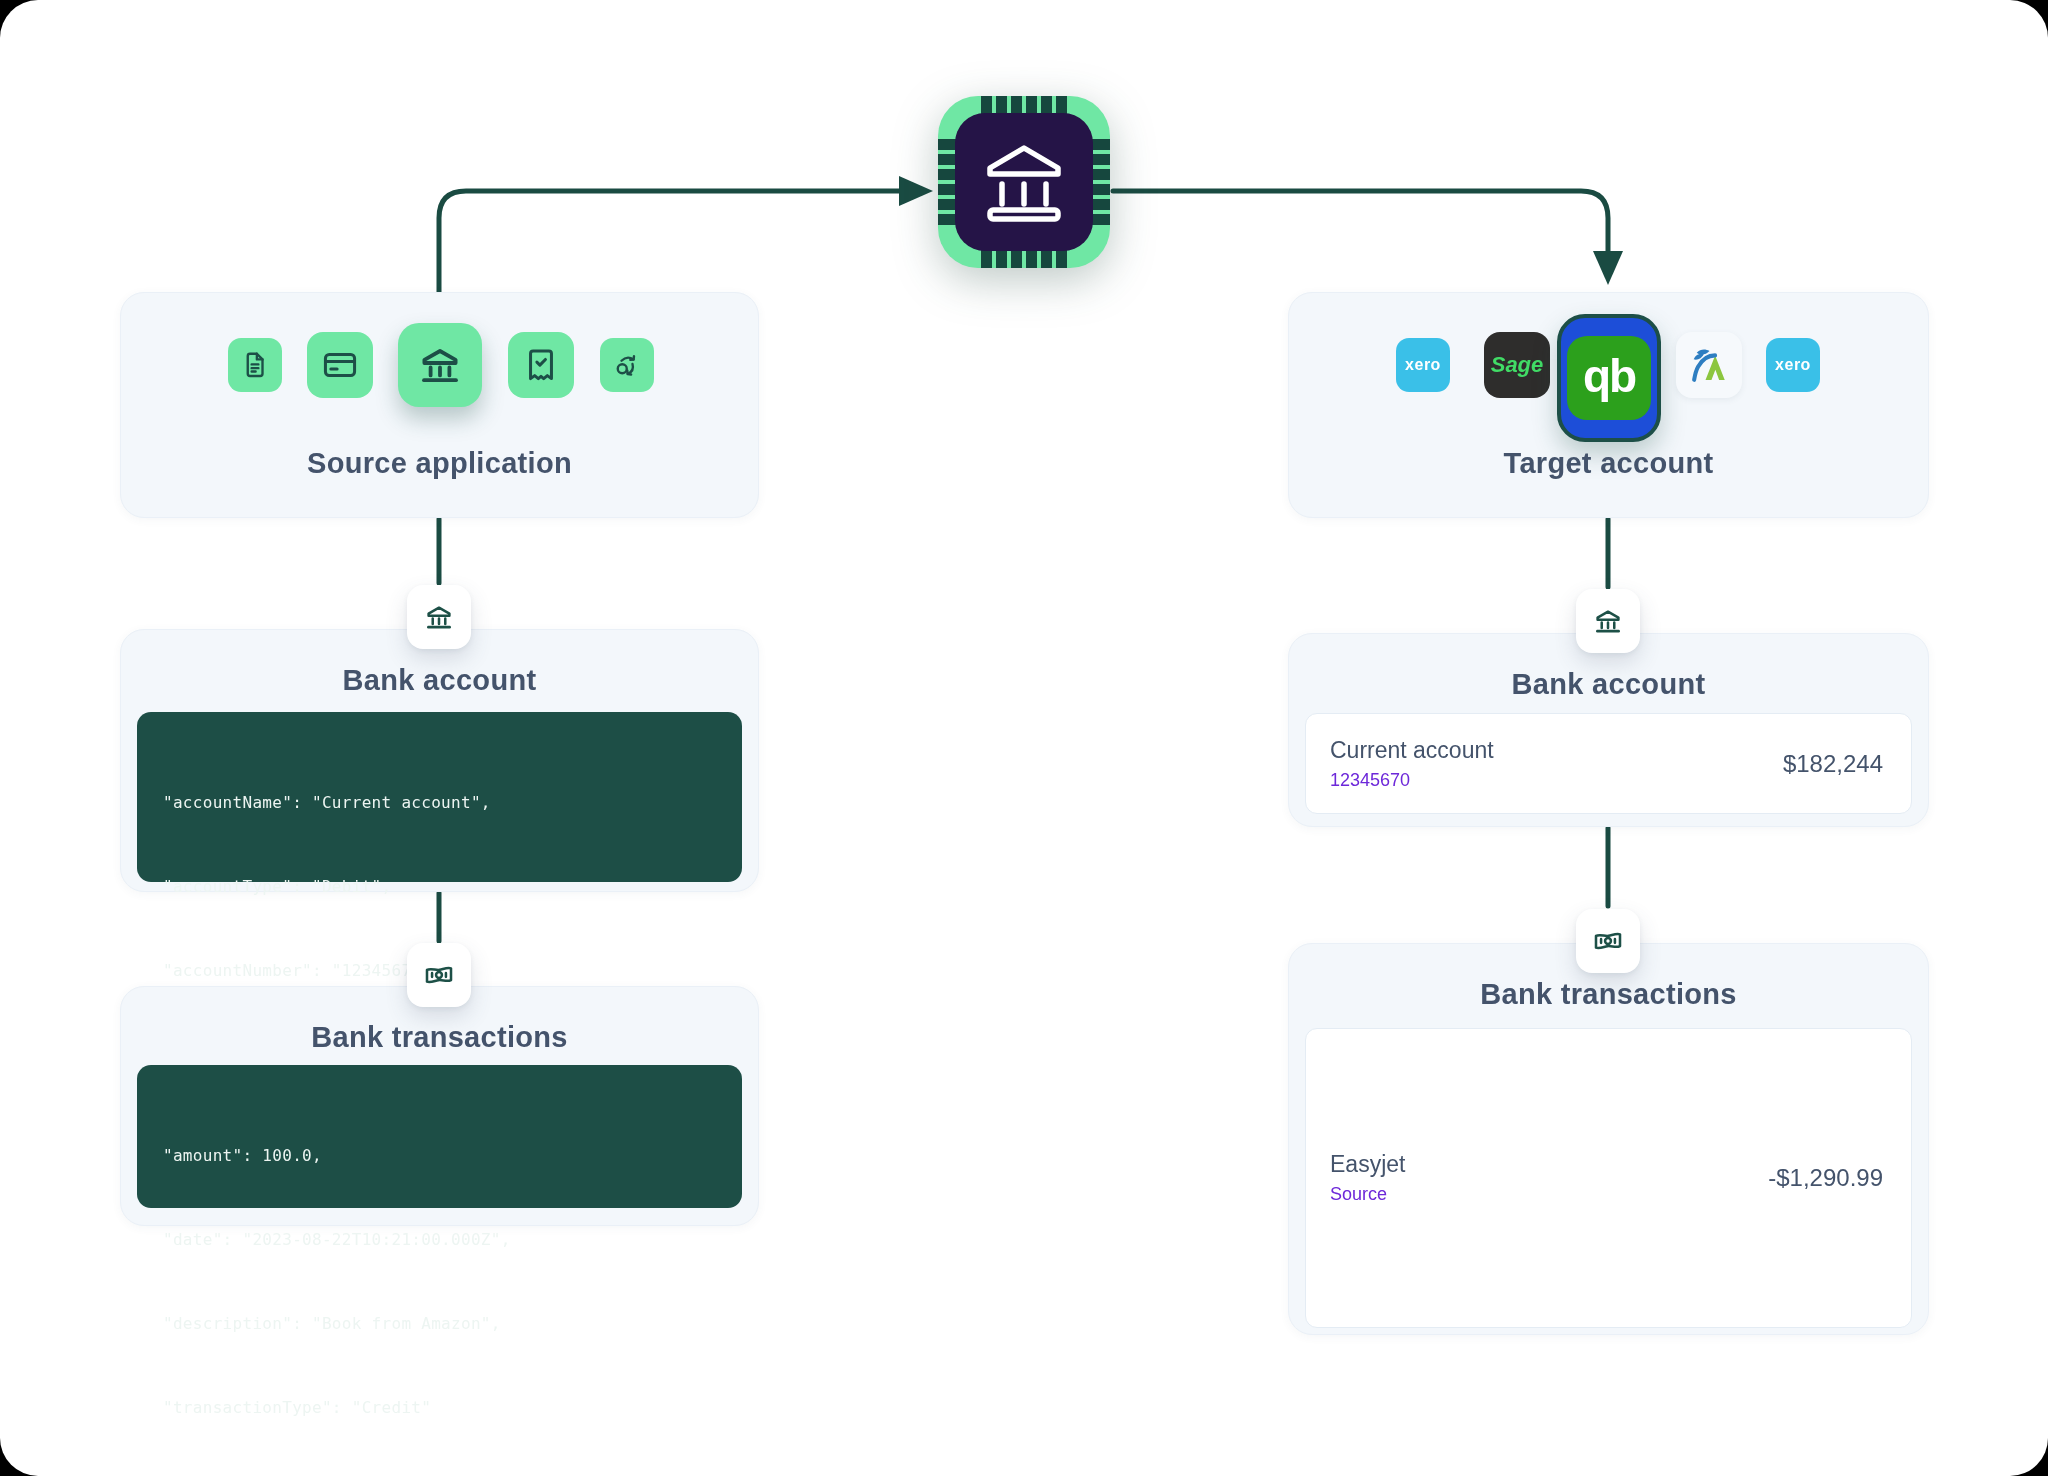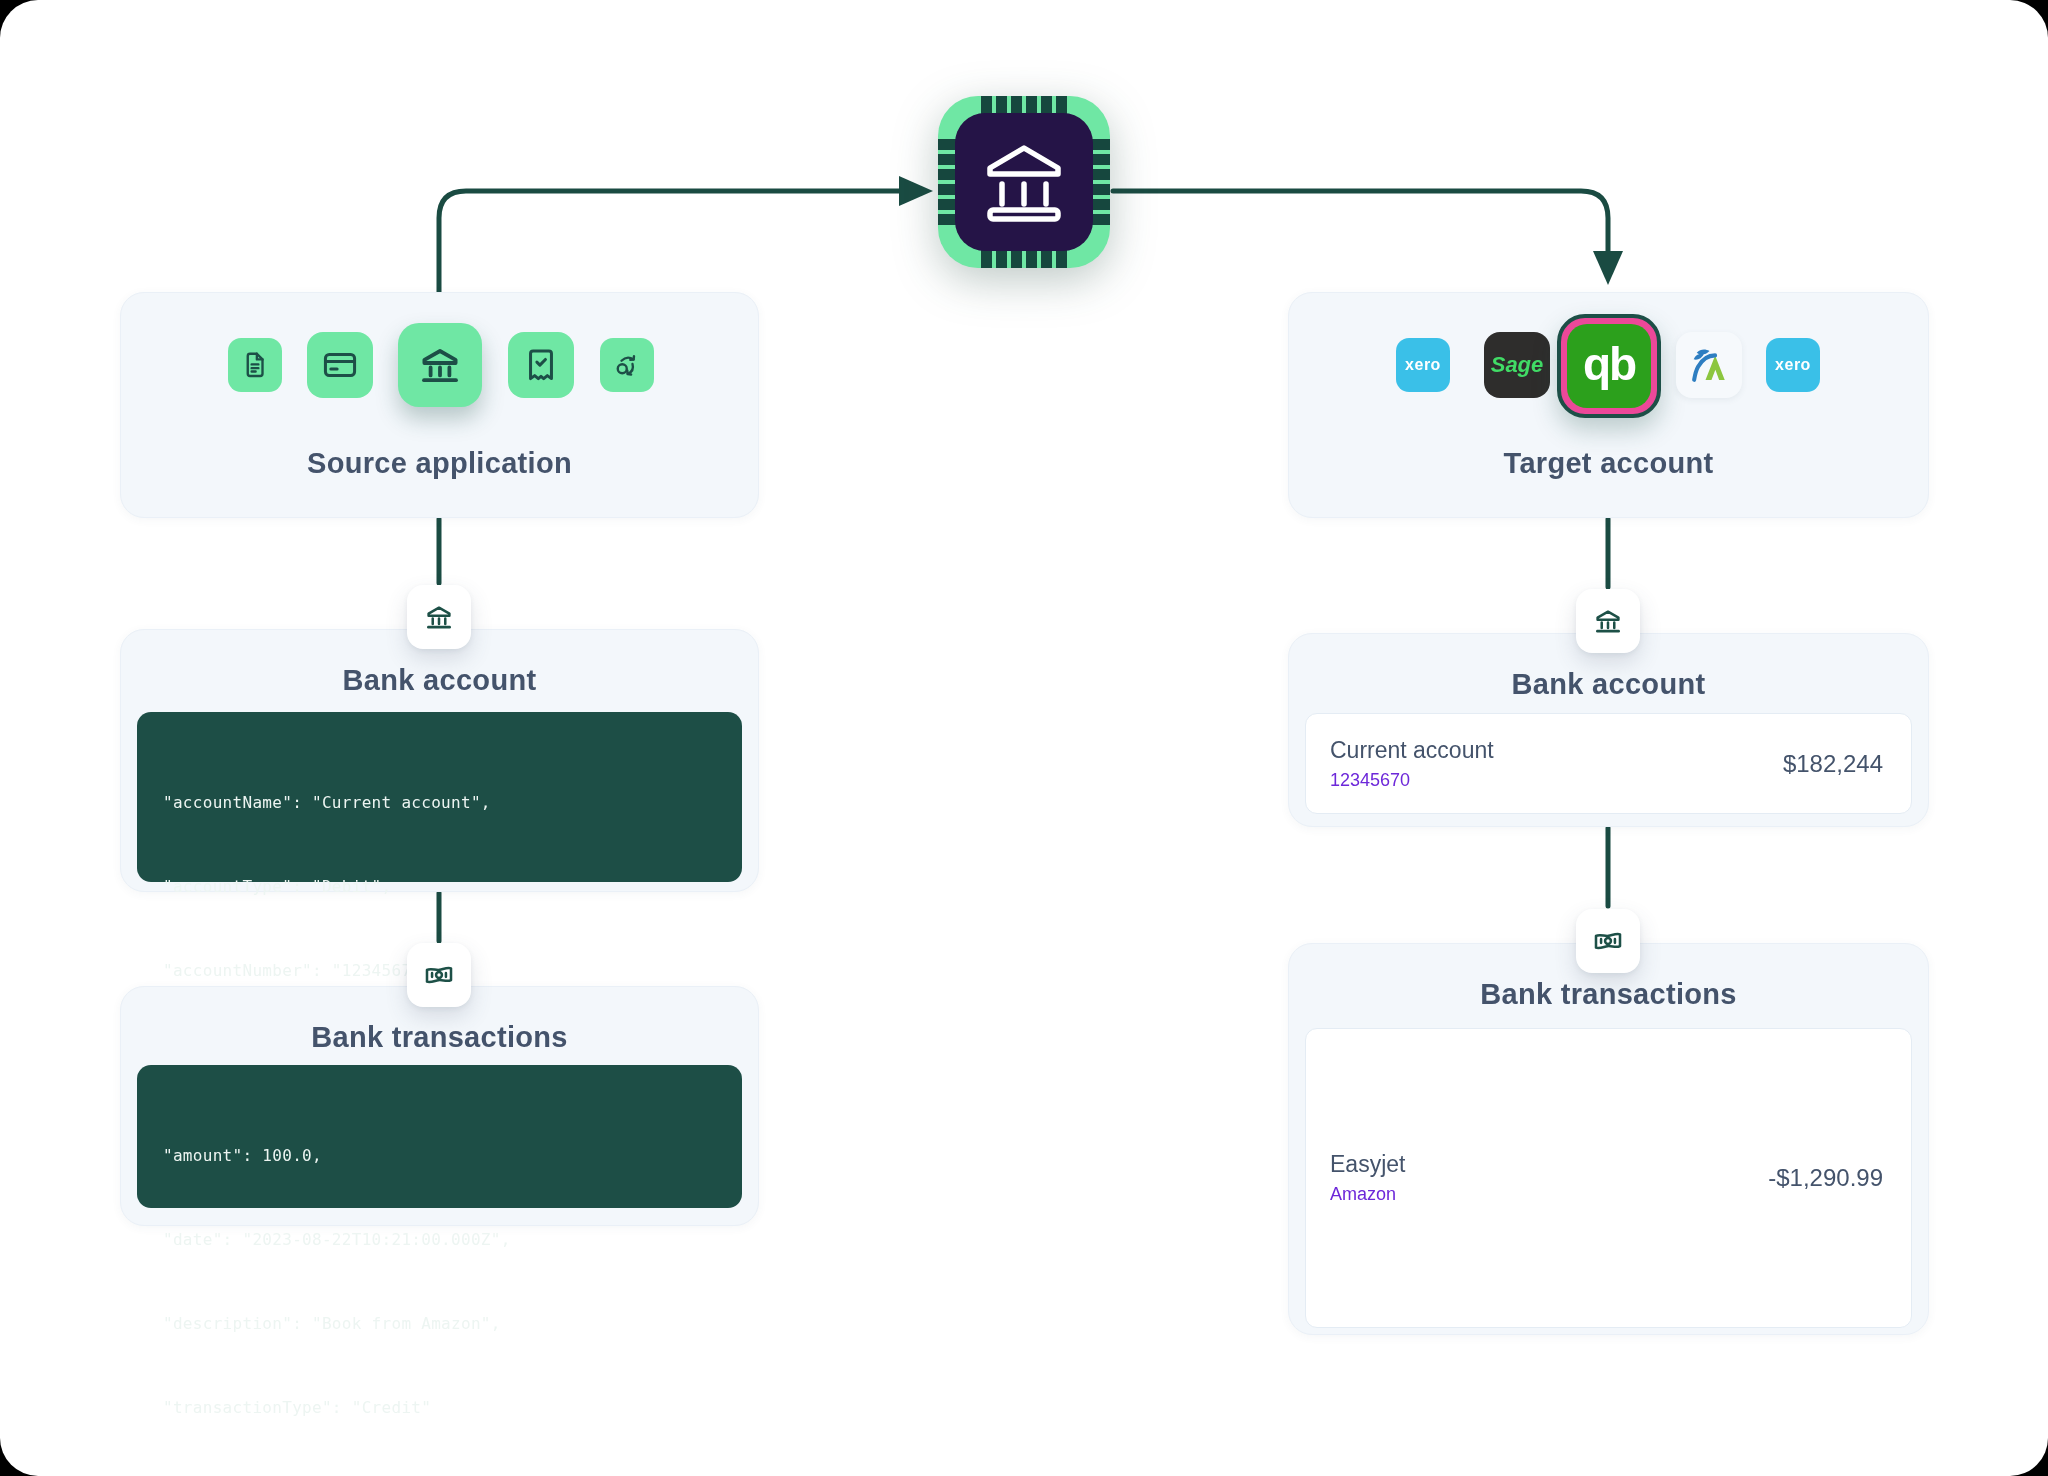--- a/index.html
+++ b/index.html
@@ -44,22 +44,22 @@
   .tile.large{width:84px;height:84px;border-radius:21px;box-shadow:0 12px 22px rgba(29,79,71,.28);}
   
   .app-tile{
     position:absolute;display:flex;align-items:center;justify-content:center;
     font-weight:700;border-radius:13px;
   }
   .xero{background:#3AC0E8;color:#fff;font-size:16px;letter-spacing:.5px;}
   .sage{background:#2E2D2C;color:#41DC66;font-size:22px;border-radius:16px;font-style:italic;}
   .fa{background:#F6F9FC;border-radius:16px;box-shadow:0 2px 6px rgba(68,83,107,.08);}
   .qb-ring{
-    position:absolute;left:268px;top:21px;width:104px;height:104px;box-sizing:border-box;
-    border:4px solid #1D4F47;background:#ec4899;border-radius:28px;
+    position:absolute;left:268px;top:21px;width:104px;height:128px;box-sizing:border-box;
+    border:4px solid #1D4F47;background:#1d4ed8;border-radius:28px;
     display:flex;align-items:center;justify-content:center;
     box-shadow:0 12px 24px rgba(29,79,71,.25);
   }
   .qb-tile{
     width:84px;height:84px;background:#2CA01C;border-radius:20px;color:#fff;
     display:flex;align-items:center;justify-content:center;
     font-size:46px;font-weight:700;letter-spacing:-2px;padding-bottom:4px;box-sizing:border-box;
   }
   
   .badge{
@@ -270,20 +270,20 @@
       <circle cx="12" cy="12" r="2.2"></circle>
         <path d="M6.8 10.6v2.8M17.2 10.6v2.8"></path>
     </svg>
   </div>
   <div class="panel" id="right-tx-card">
     <div class="panel-title data-title">Bank transactions</div>
     <div class="white-card">
       <div class="tx-row">
         <div>
           <div class="item-name">Easyjet</div>
-          <div class="item-sub">Amazon</div>
+          <div class="item-sub">Source</div>
         </div>
         <div class="item-amount">-$1,290.99</div>
       </div>
     </div>
   </div>
 
 </div>
 
 </body></html>

